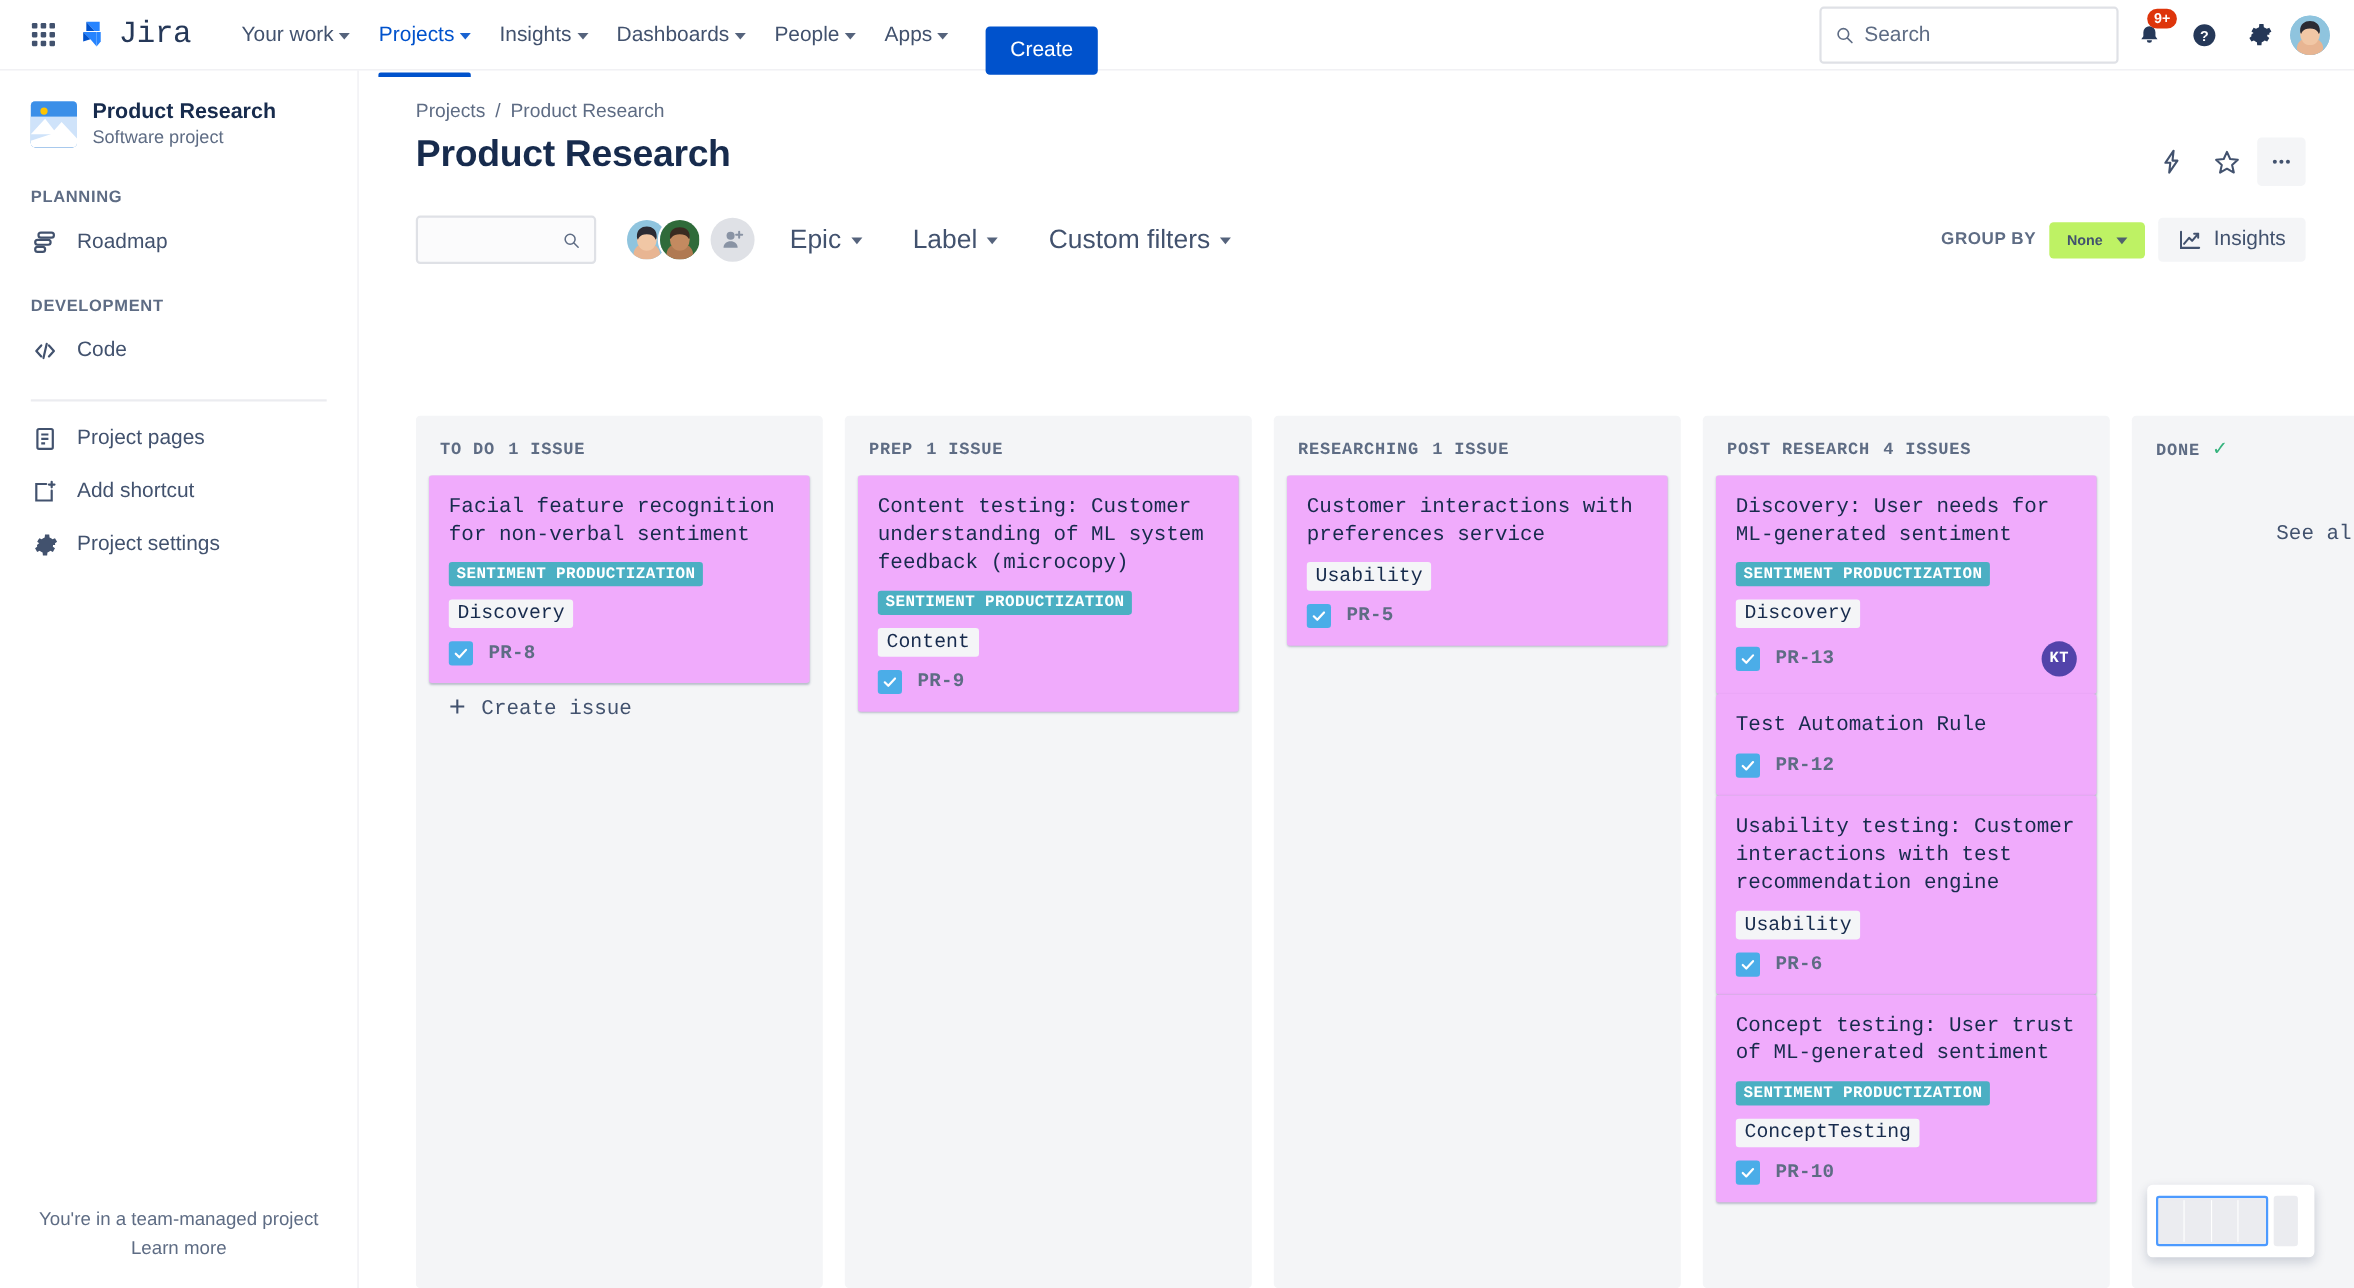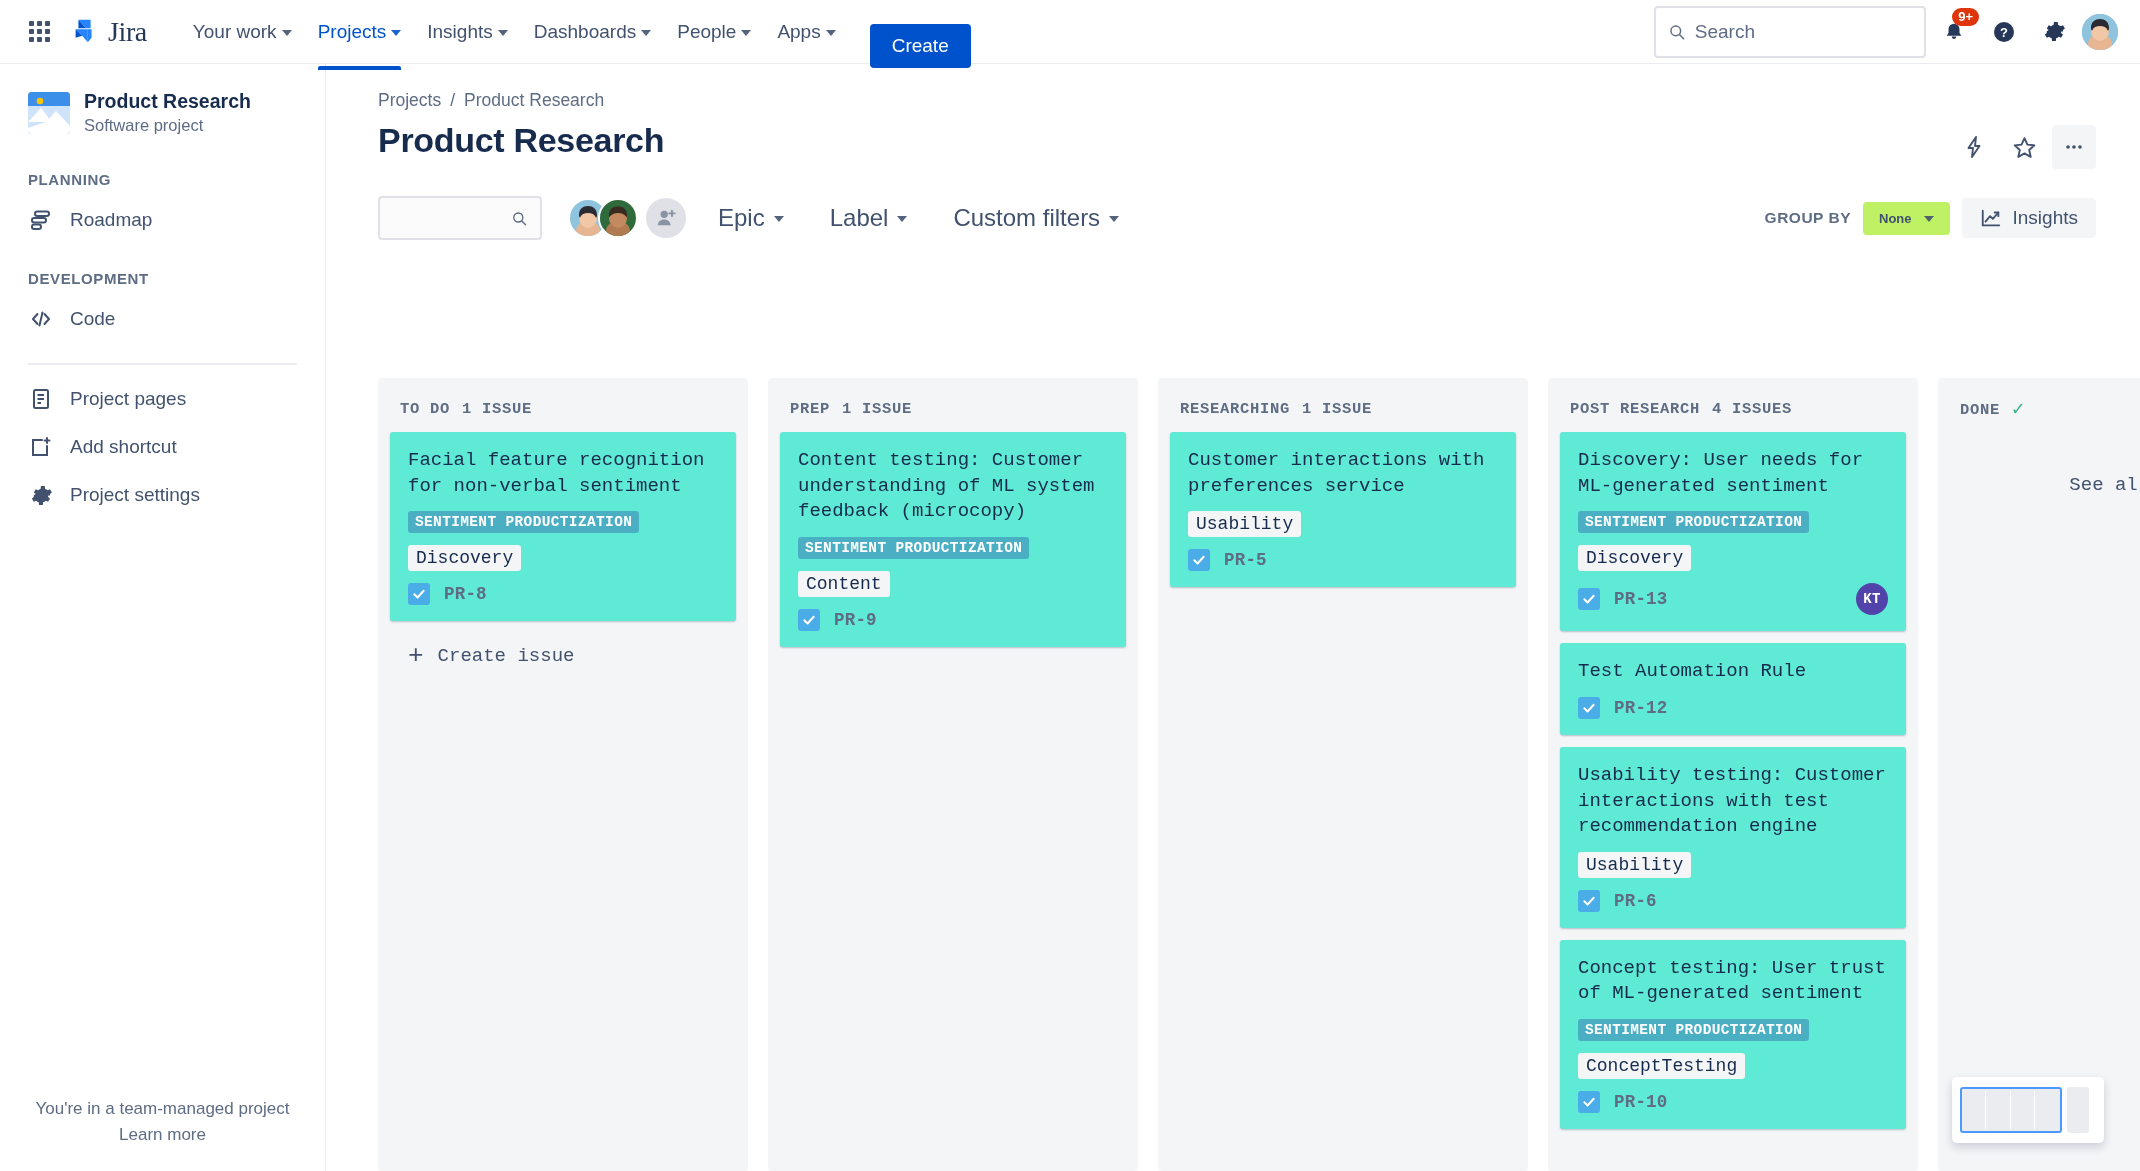--- a/index.html
+++ b/index.html
@@ -19,21 +19,21 @@
     display: flex; align-items: center; padding: 0 22px;
     z-index: 30;
   }
   .appswitcher { width: 34px; height: 34px; display:flex; align-items:center; justify-content:center;
      border-radius: 4px; cursor: pointer; }
   .grid9 { display: grid; grid-template-columns: repeat(3, 5px); grid-template-rows: repeat(3, 5px); gap: 3px; }
   .grid9 i { background: #42526e; width: 5px; height: 5px; border-radius: 1px; display:block; }
   .logo-wrap { display:flex; align-items:center; gap: 8px; margin-left: 14px; cursor:pointer; }
   .logo-mark { width: 30px; height: 30px; position: relative; }
   .logo-text { font-size: 28px; font-weight: 500; color: #253858; letter-spacing: -0.4px;
-      font-family: Liberation Serif, serif; }
+      font-family: Liberation Mono, monospace; }
   .navlinks { display: flex; align-items: center; margin-left: 34px; gap: 2px; }
   .navitem {
     display: flex; align-items: center; gap: 5px;
     font-size: 19px; color: #42526e; padding: 8px 12px; border-radius: 3px;
     cursor: pointer; position: relative; white-space: nowrap;
   }
   .navitem.active { color: #0052cc; font-weight: 500; }
   .navitem.active::after {
     content: ""; position: absolute; left: 12px; right: 12px; bottom: -19px;
     height: 4px; background: #0052cc; border-radius: 2px 2px 0 0;
@@ -156,22 +156,22 @@
     width: 370px; flex: none; background: #f4f5f7; border-radius: 4px;
     display: flex; flex-direction: column; max-height: 100%; font-family: Liberation Mono, monospace;
   }
   .col-head {
     display: flex; align-items: center; gap: 12px; padding: 22px 22px 14px 22px;
     font-size: 15.5px; font-weight: 700; color: #5e6c84; letter-spacing: .7px; white-space: nowrap;
   }
   .check-green { color: #36b37e; font-size: 20px; line-height: 1; }
   .col-body { padding: 0 12px 12px 12px; overflow: hidden; }
   .card {
-    background: #5eead4; border-radius: 3px; box-shadow: 0 1px 2px rgba(9,30,66,.25);
-    padding: 16px 18px 16px 18px; margin-bottom: 12px; cursor: pointer;
+    background: #f0abfc; border-radius: 3px; box-shadow: 0 1px 2px rgba(9,30,66,.25);
+    padding: 16px 18px 16px 18px; cursor: pointer;
   }
   .card-title { font-size: 19px; line-height: 1.35; color: #172b4d; margin-bottom: 12px; }
   .epic-badge {
     display: inline-block; background: #4bafc3; color: #fff; font-size: 14.5px; font-weight: 700;
     letter-spacing: .35px; padding: 3px 7px; border-radius: 3px; margin-bottom: 12px;
     text-transform: uppercase;
   }
   .label-chip {
     display: inline-block; background: #f4f5f7; color: #172b4d; font-size: 18px;
     padding: 3px 8px; border-radius: 3px; margin-bottom: 12px;

